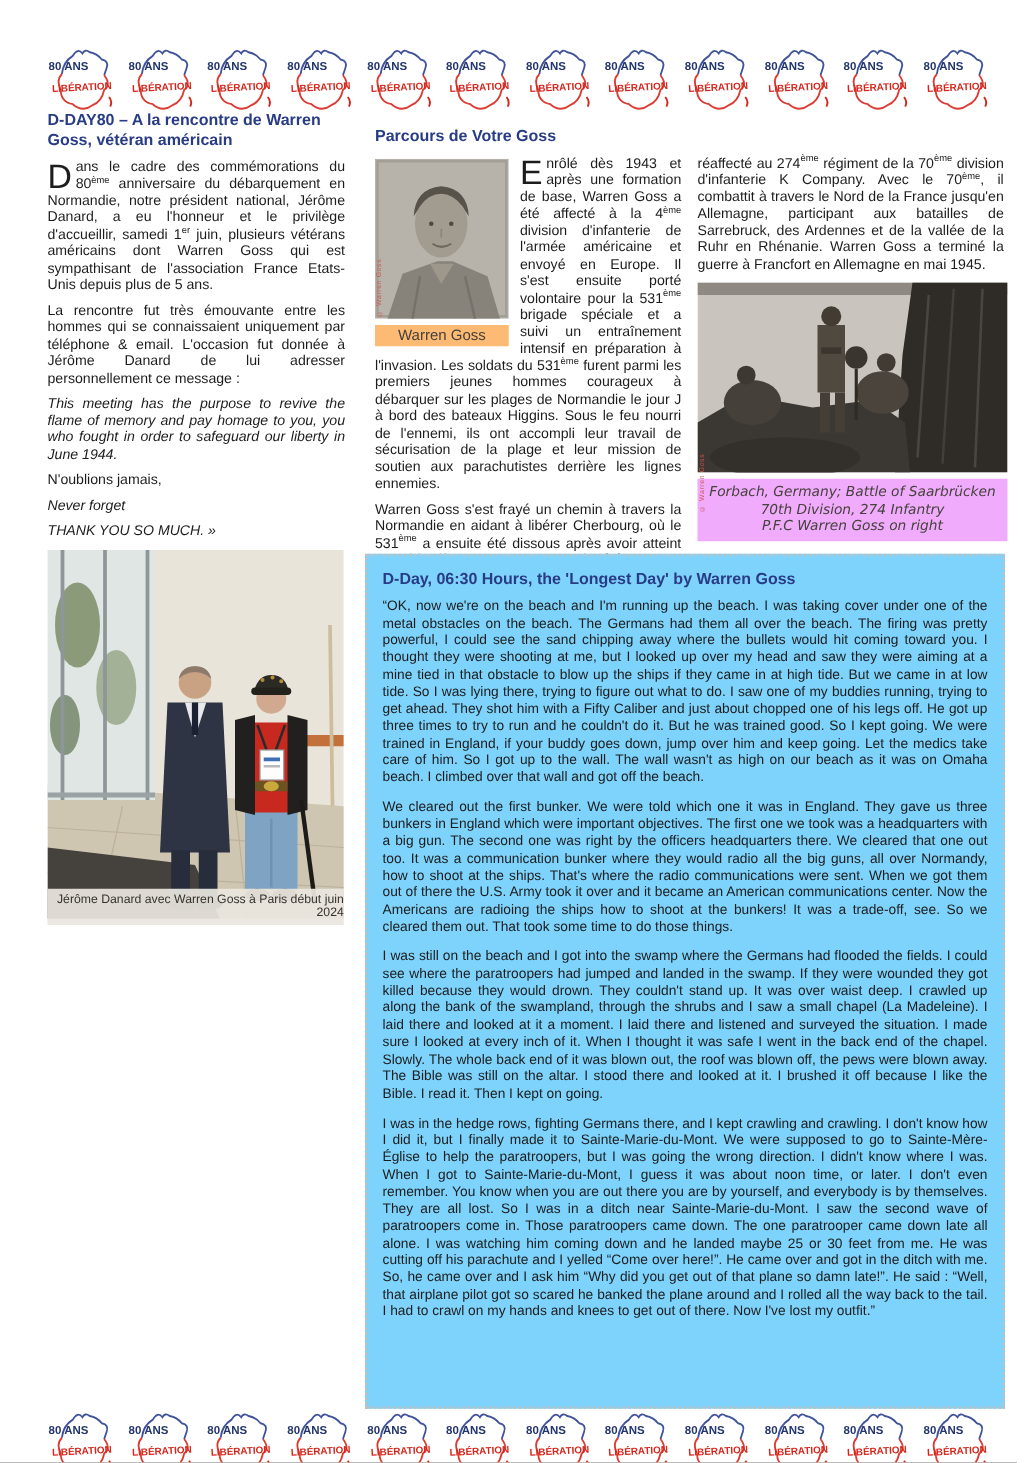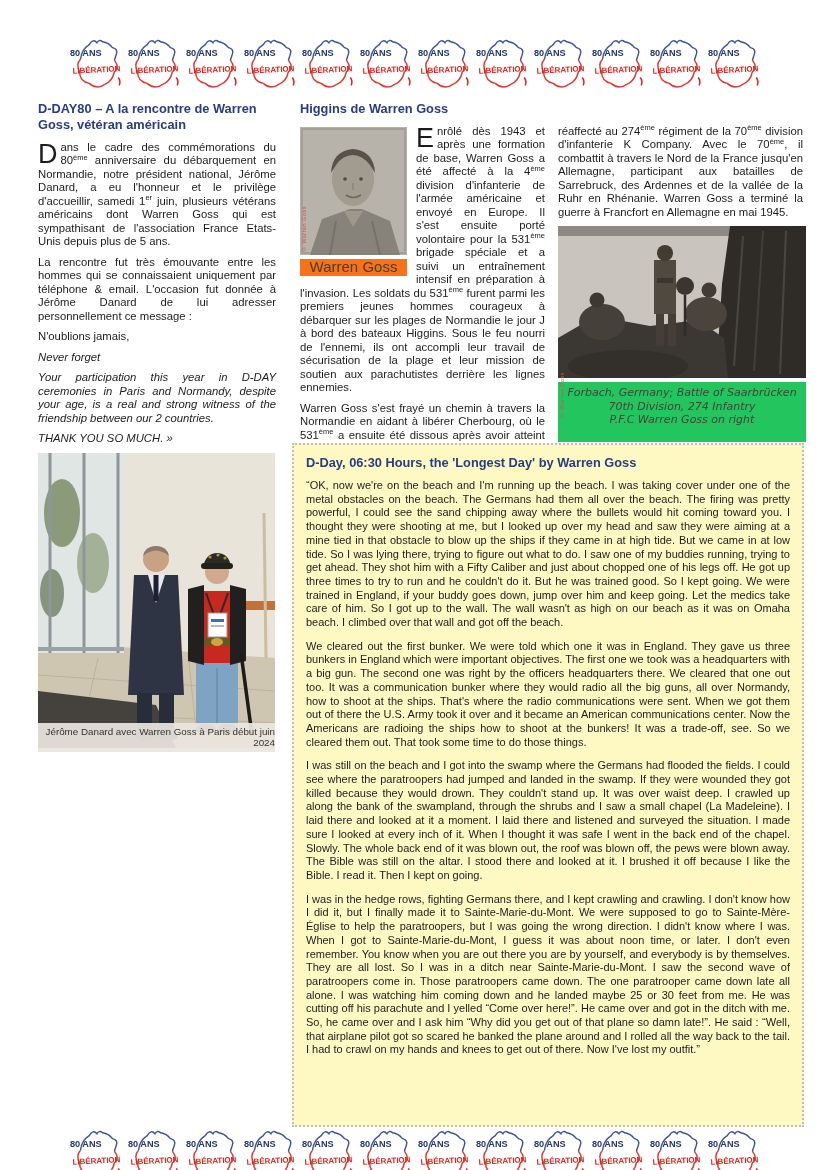--- a/index.html
+++ b/index.html
@@ -5,52 +5,52 @@
   :root{
     --navy:#283c85;
     --logo-blue:#23356d;
     --logo-red:#d6271d;
     --body:#1c1c1c;
   }
   html,body{margin:0;padding:0;background:#888;}
   .page{position:relative;width:827px;height:1170px;background:#ffffff;overflow:hidden;
         font-family:"Liberation Sans",sans-serif;color:var(--body);margin:0 auto;}
   
-  .logo-strip{position:absolute;left:36px;width:758px;display:flex;justify-content:center;}
+  .logo-strip{position:absolute;left:36px;width:758px;display:flex;justify-content:space-between;}
   .logo-strip.top{top:33px;}
   .logo-strip.bottom{top:1124px;}
   .logo{width:58px;height:64px;flex:0 0 auto;}
   
   .sec-title{font-size:12.8px;font-weight:bold;color:var(--navy);margin:0 0 8px 0;line-height:1.25;}
   p.para{margin:0 0 7px 0;font-size:11.3px;line-height:13.5px;text-align:justify;}
   p.para.italic{font-style:italic;}
   sup{font-size:7.5px;line-height:0;vertical-align:super;margin-top:29px;}
   p.dropcap::first-letter{float:left;font-size:27px;line-height:22px;padding:2px 3px 0 0;}
   
-  .col-left{position:absolute;left:38px;top:101px;width:238px;}
+  .col-left{position:absolute;left:38px;top:88px;width:238px;}
   .main-right{position:absolute;left:292px;top:101px;width:512px;}
   .main-right .sec-title{padding-left:8px;}
   .article-cols{display:flex;gap:13px;padding-left:8px;}
   .acol{width:245px;}
   
   figure{margin:0;}
   .portrait-fig{float:left;width:107px;margin:2px 9px 2px 0;position:relative;}
-  .photo-cap{background:#f97316;text-align:center;font-size:15px;color:#44403a;padding:3px 0 4px;line-height:10px;}
+  .photo-cap{background:#fdba74;text-align:center;font-size:12px;color:#44403a;padding:3px 0 4px;line-height:10px;}
   .credit-vert{position:absolute;left:1px;bottom:24px;writing-mode:vertical-rl;transform:rotate(180deg);
                font-size:5.5px;color:#d0544a;letter-spacing:.5px;}
   .war-fig{width:248px;margin-top:6px;position:relative;}
-  .war-cap{background:#22c55e;padding:4px 2px 15px;text-align:center;}
+  .war-cap{background:#f0abfc;padding:4px 2px 5px;text-align:center;}
   .war-cap p{margin:0;font-size:11px;font-style:italic;color:#46423c;line-height:13.5px;
              font-family:"DejaVu Sans",sans-serif;}
   .meet-fig{margin-top:6px;position:relative;width:237px;}
   .meet-cap{position:absolute;left:0;right:0;bottom:0;background:rgba(233,230,223,.93);
             text-align:right;font-size:9.8px;color:#35322d;padding:3px 0 4px;}
   
   .quote-box{position:absolute;left:0;top:342px;width:512px;height:684px;box-sizing:border-box;
-             border:2px dotted #bfbfbf;padding:10px 12px;background:#fef9c3;}
+             border:2px dotted #bfbfbf;padding:10px 12px;background:#7dd3fc;}
   .quote-box .qtitle{font-size:12.8px;font-weight:bold;color:var(--navy);margin:0 0 9px;padding-left:0;}
   .quote-box p.para{margin-bottom:10px;font-size:11px;line-height:13.7px;}
   svg text{font-family:"Liberation Sans",sans-serif;}
 </style>
 </head>
 <body>
 
 <div class="page">
 
   <div class="logo-strip top">
@@ -173,23 +173,23 @@
     <text x="3" y="23" font-size="9.5" font-weight="bold" fill="#23356d">80 ANS</text>
     <text x="6" y="41" font-size="8.2" font-weight="bold" fill="#d6271d" transform="rotate(-3 6 41)">LIBÉRATION</text>
   </svg>
 </div>
 
   <div class="col-left">
     <h1 class="sec-title">D-DAY80 – A la rencontre de Warren Goss, vétéran américain</h1>
     <div>
         <p class="para dropcap">Dans le cadre des commémorations du 80<sup>ème</sup> anniversaire du débarquement en Normandie, notre président national, Jérôme Danard, a eu l'honneur et le privilège d'accueillir, samedi 1<sup>er</sup> juin, plusieurs vétérans américains dont Warren Goss qui est sympathisant de l'association France Etats-Unis depuis plus de 5 ans.</p>
         <p class="para">La rencontre fut très émouvante entre les hommes qui se connaissaient uniquement par téléphone &amp; email. L'occasion fut donnée à Jérôme Danard de lui adresser personnellement ce message :</p>
+        <p class="para italic">This meeting has the purpose to revive the flame of memory and pay homage to you, you who fought in order to safeguard our liberty in June 1944.</p>
         <p class="para">N'oublions jamais,</p>
         <p class="para italic">Never forget</p>
-        <p class="para italic">Your participation this year in D-DAY ceremonies in Paris and Normandy, despite your age, is a real and strong witness of the friendship between our 2 countries.</p>
         <p class="para italic">THANK YOU SO MUCH. »</p>
       </div>
 
     <figure class="meet-fig">
       <svg width="237" height="295" viewBox="0 0 237 295">
         <rect width="237" height="295" fill="#e9e4da"></rect>
 
         <polygon points="0,188 237,205 237,295 0,295" fill="#cfc6b2"></polygon>
         <line x1="0" y1="222" x2="237" y2="238" stroke="#bdb19a" stroke-width="1"></line>
         <line x1="0" y1="258" x2="237" y2="270" stroke="#bdb19a" stroke-width="1"></line>
@@ -240,21 +240,21 @@
         <circle cx="172" cy="104" r="1.6" fill="#b29038"></circle>
         <circle cx="180" cy="102" r="1.6" fill="#b29038"></circle>
         <circle cx="187" cy="105" r="1.6" fill="#b29038"></circle>
         <line x1="203" y1="200" x2="214" y2="282" stroke="#1d1b19" stroke-width="3.5"></line>
       </svg>
       <figcaption class="meet-cap">Jérôme Danard avec Warren Goss à Paris début juin 2024</figcaption>
     </figure>
   </div>
 
   <div class="main-right">
-    <h1 class="sec-title">Higgins de Warren Goss</h1>
+    <h1 class="sec-title">Parcours de Votre Goss</h1>
 
     <div class="article-cols">
 
       <div class="acol">
         <figure class="portrait-fig">
           <svg width="107" height="128" viewBox="0 0 107 128">
             <rect width="107" height="128" fill="#b7b3ab"></rect>
             <rect x="2" y="2" width="103" height="124" fill="none" stroke="#a49f96" stroke-width="2"></rect>
             <polygon points="10,128 22,92 50,82 62,82 90,94 100,128" fill="#88837a"></polygon>
             <polygon points="44,84 53,100 63,84" fill="#9d978c"></polygon>

